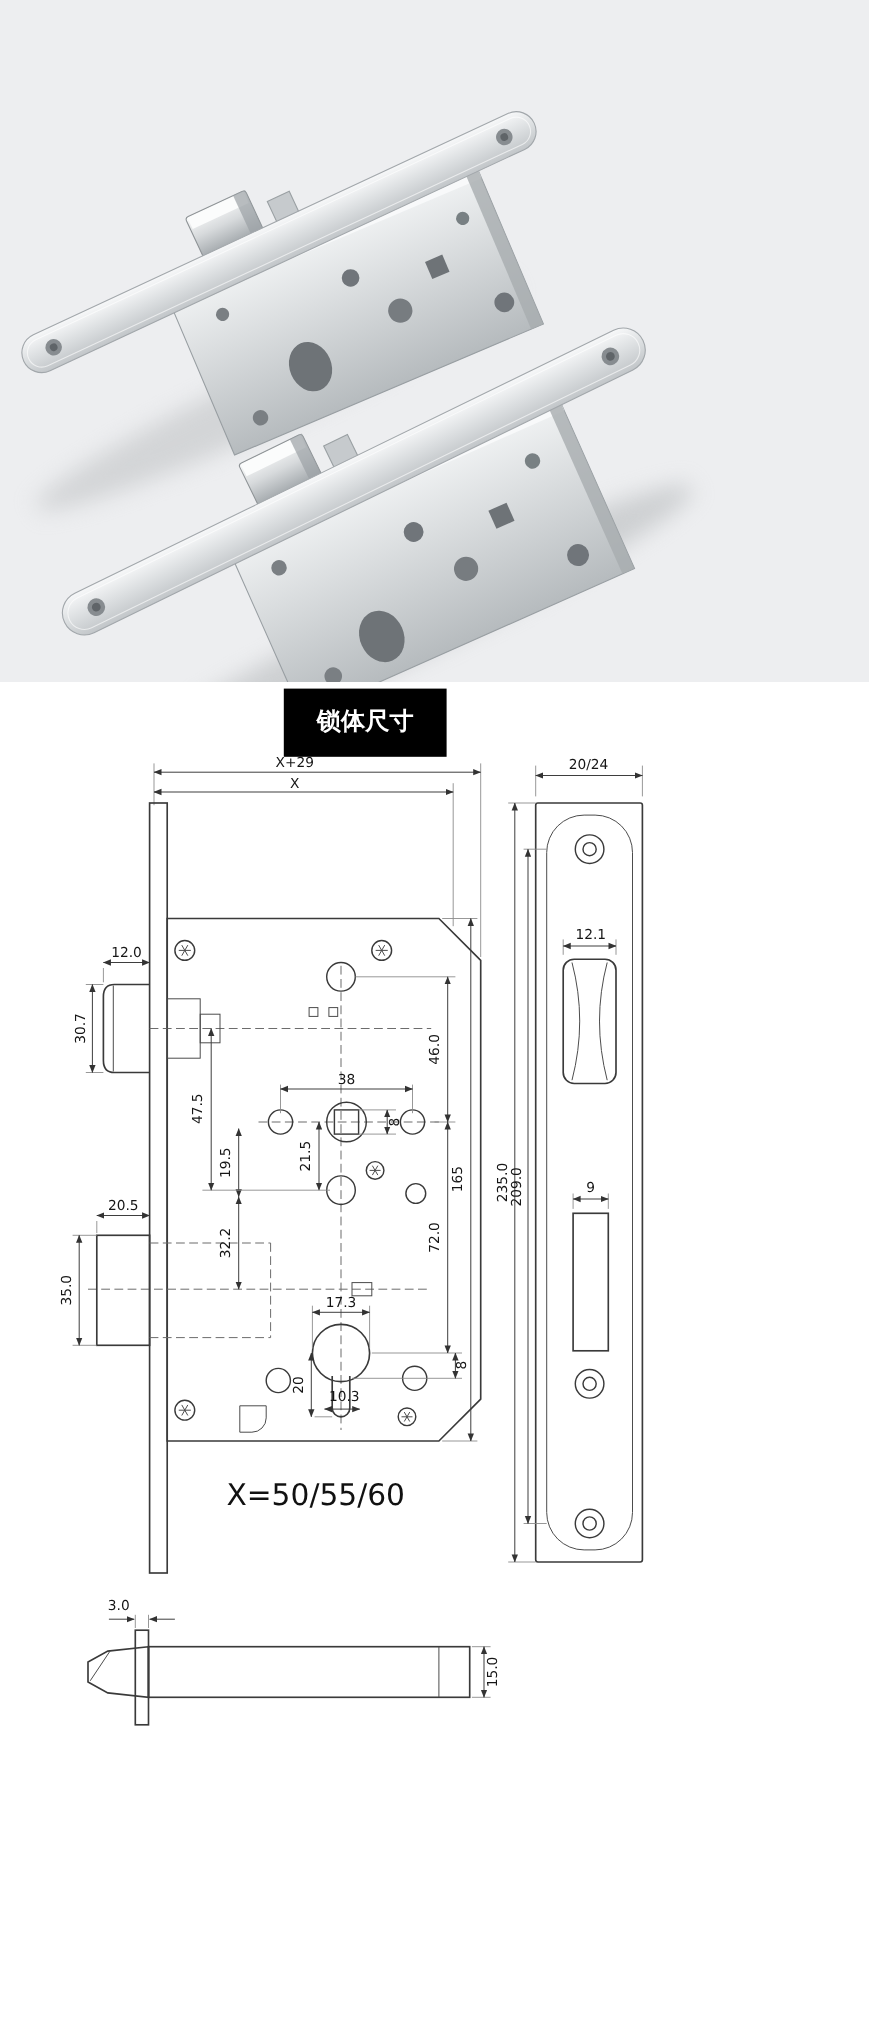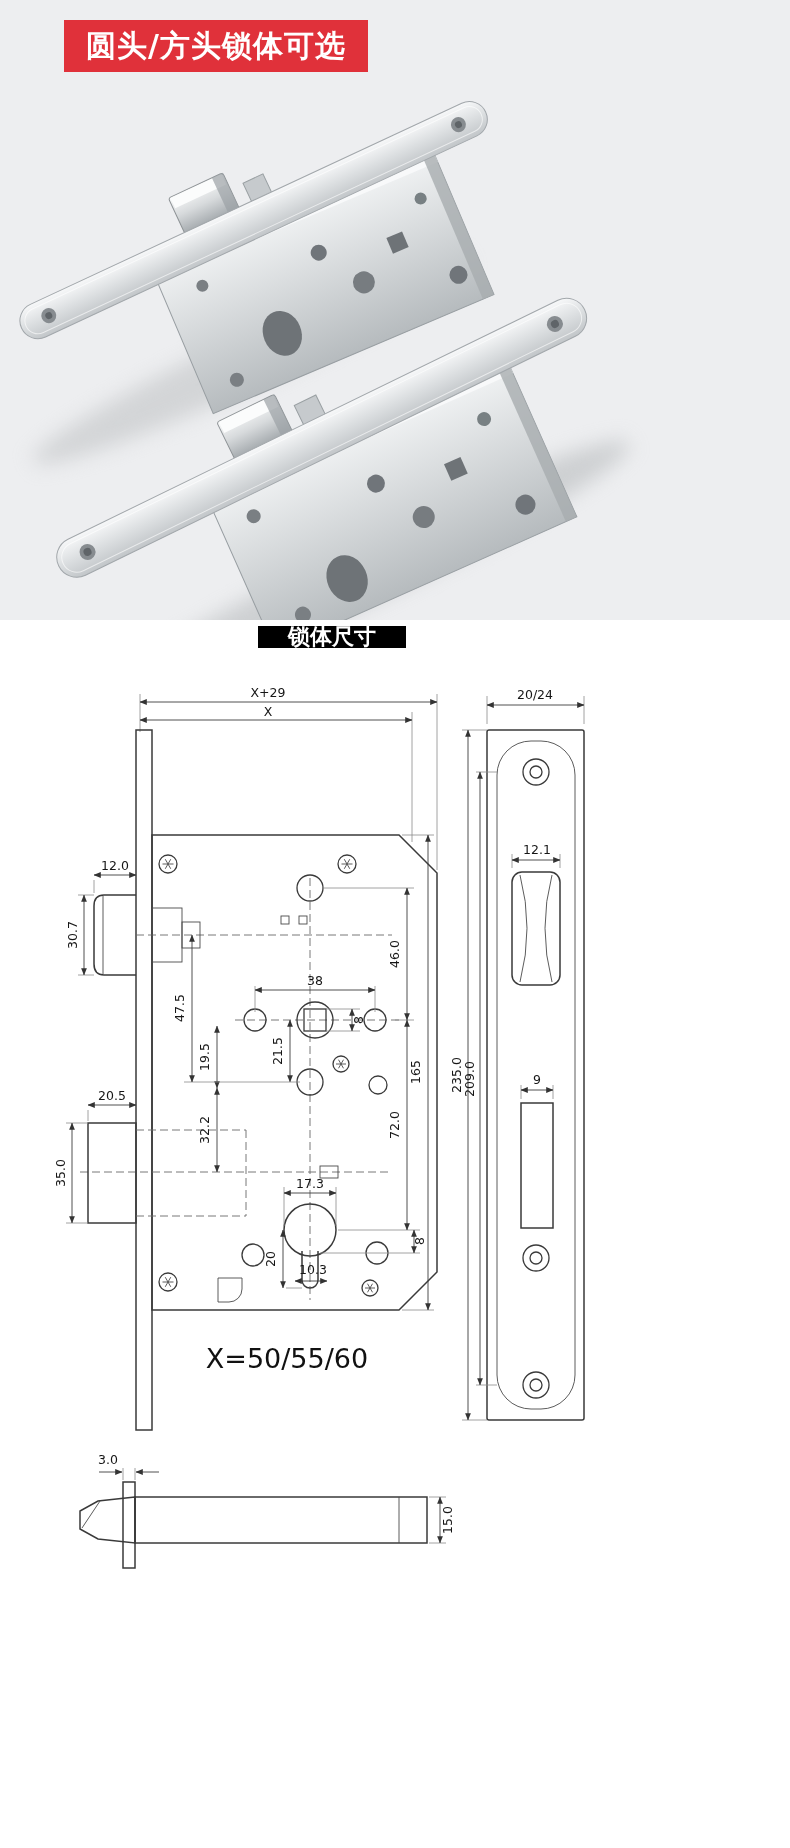--- a/index.html
+++ b/index.html
@@ -3,21 +3,21 @@
 <meta charset="utf-8">
 <style>
   html,body{margin:0;padding:0;background:#ffffff;}
   .page{position:relative;width:790px;height:1848px;background:#ffffff;overflow:hidden;
         font-family:"DejaVu Sans","Liberation Sans",sans-serif;}
   .photo-section{position:absolute;top:0;left:0;width:790px;height:620px;background:#edeef0;}
   .photo-svg{position:absolute;top:0;left:0;}
   .red-badge{position:absolute;top:20px;left:64px;background:#e0313a;color:#ffffff;
              font-size:30px;font-weight:bold;line-height:1;padding:11px 22px;letter-spacing:1px;z-index:5;}
   .dim-badge{position:absolute;top:626px;left:258px;background:#000000;color:#ffffff;
-             font-size:22px;font-weight:bold;line-height:1;padding:0 30px;z-index:5;}
+             font-size:22px;font-weight:bold;line-height:1;padding:20px 30px;z-index:5;}
   .diagram-svg{position:absolute;top:660px;left:0;}
   .diagram-svg .ln{fill:none;stroke:#3a3a3a;stroke-width:1.5;}
   .diagram-svg .thin{fill:none;stroke:#4a4a4a;stroke-width:0.9;}
   .diagram-svg .hole{fill:none;stroke:#3a3a3a;stroke-width:1.3;}
   .diagram-svg .dimln{fill:none;stroke:#3c3c3c;stroke-width:0.9;}
   .diagram-svg .ext{stroke:#8a8a8a;stroke-width:0.8;}
   .diagram-svg .dash{fill:none;stroke:#6a6a6a;stroke-width:0.9;stroke-dasharray:8 4;}
   .diagram-svg text{font-family:"DejaVu Sans","Liberation Sans",sans-serif;font-size:12.5px;fill:#161616;}
   .diagram-svg .note{font-size:27px;fill:#111111;}
 </style>
@@ -104,21 +104,20 @@
         <g>
           <rect x="0" y="0" width="585" height="40" rx="20" fill="url(#gPlate)" stroke="#a2a7ab"></rect>
           <rect x="5" y="5" width="575" height="30" rx="15" fill="none" stroke="#ffffff" opacity="0.6"></rect>
           <circle cx="32" cy="20" r="8" fill="#878c90"></circle>
             <circle cx="32" cy="20" r="4" fill="#5f6468"></circle>
           <circle cx="552" cy="20" r="8" fill="#878c90"></circle>
             <circle cx="552" cy="20" r="4" fill="#5f6468"></circle>
         </g>
       </g>
     </svg>
-    <div class="red-badge">圆头/方头锁体可选</div>
   </div>
 
   <div class="dim-badge">锁体尺寸</div>
 
   <svg class="diagram-svg" width="790" height="1188" viewBox="0 0 790 1188">
     <defs>
       <marker id="arr" viewBox="0 0 10 10" refX="9.5" refY="5" markerWidth="8" markerHeight="8" orient="auto-start-reverse">
         <path d="M0,1 L10,5 L0,9 Z" fill="#333"></path>
       </marker>
     </defs>

